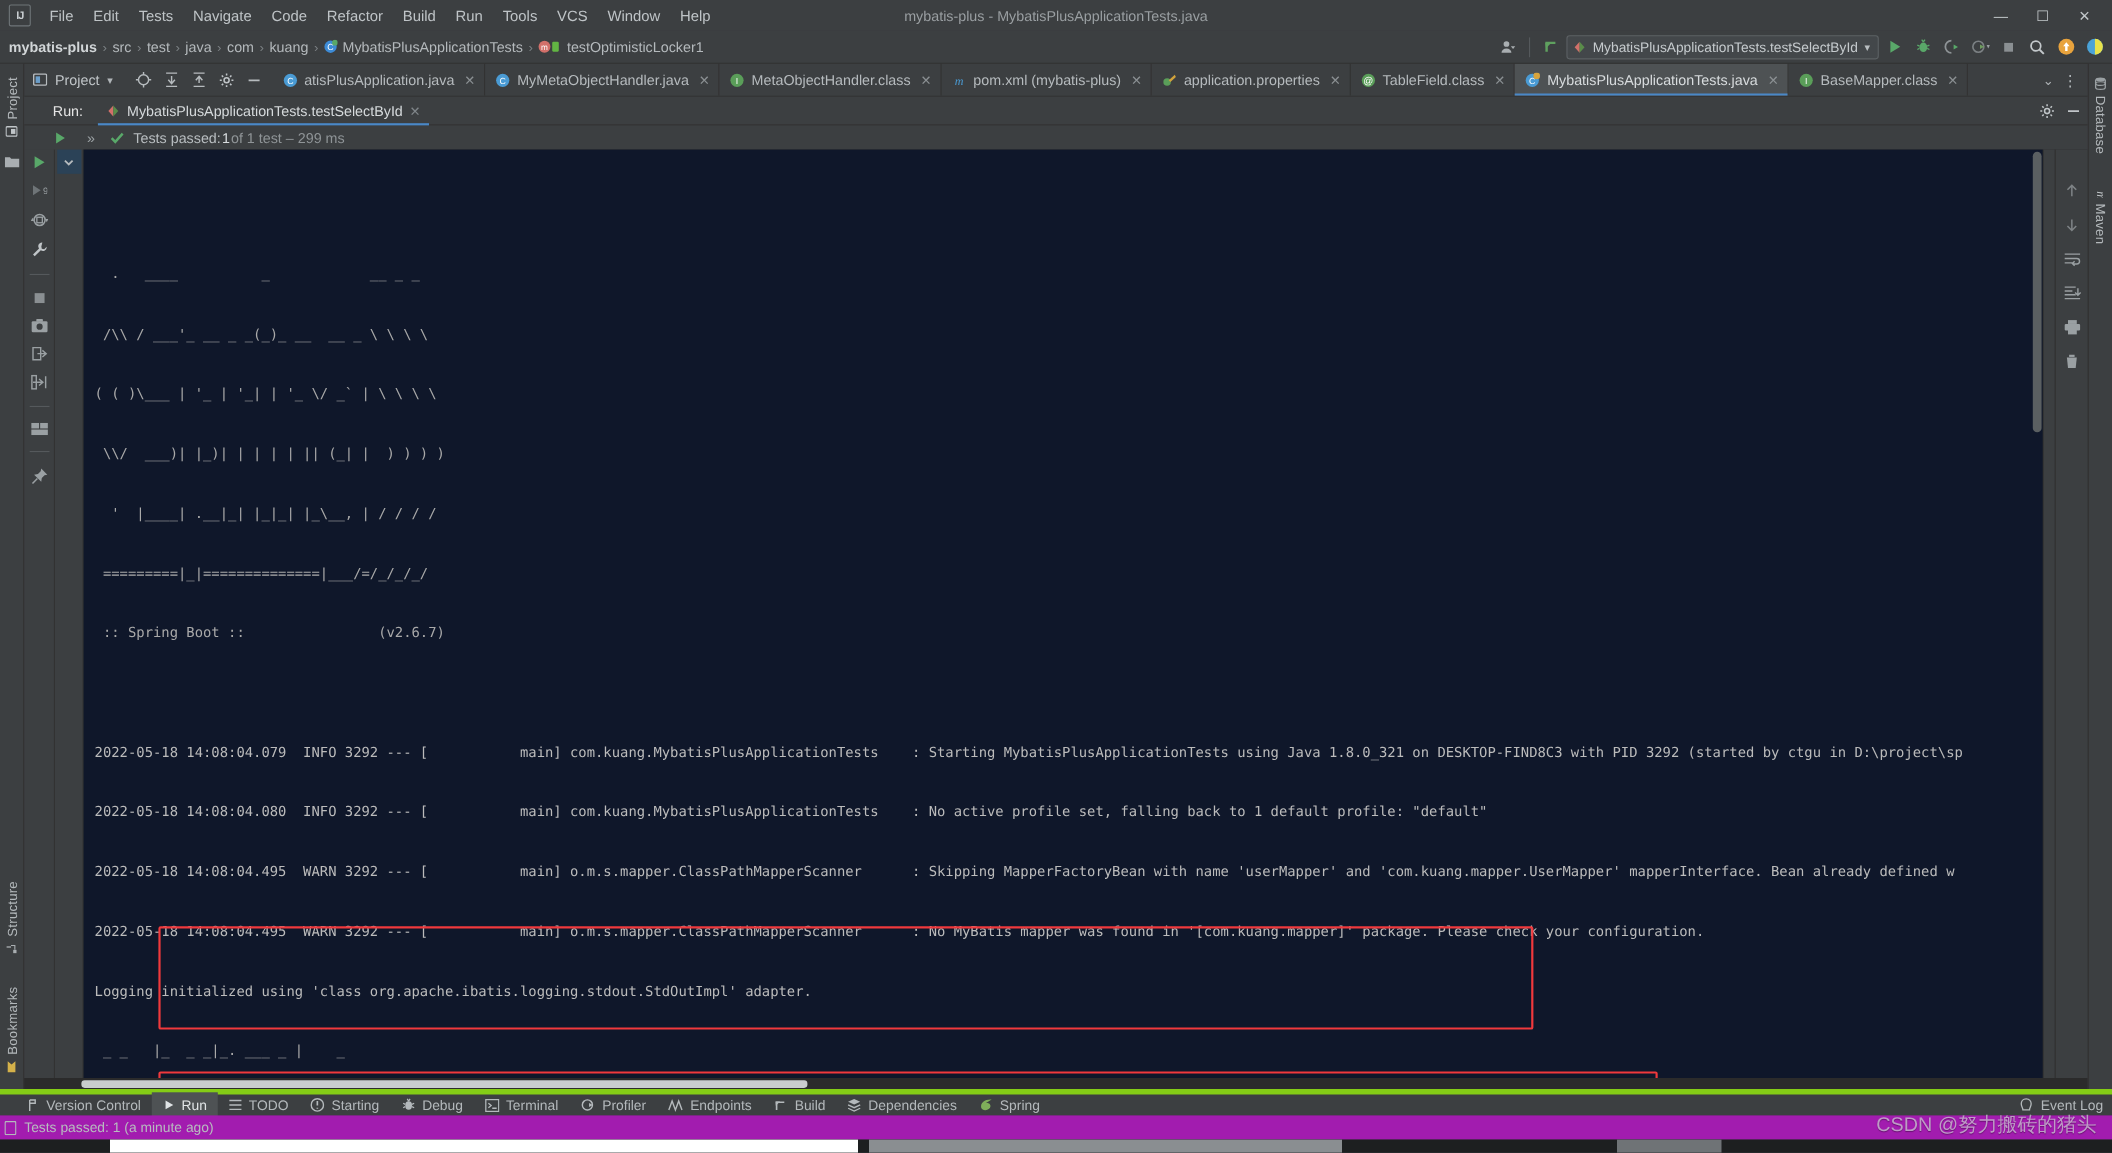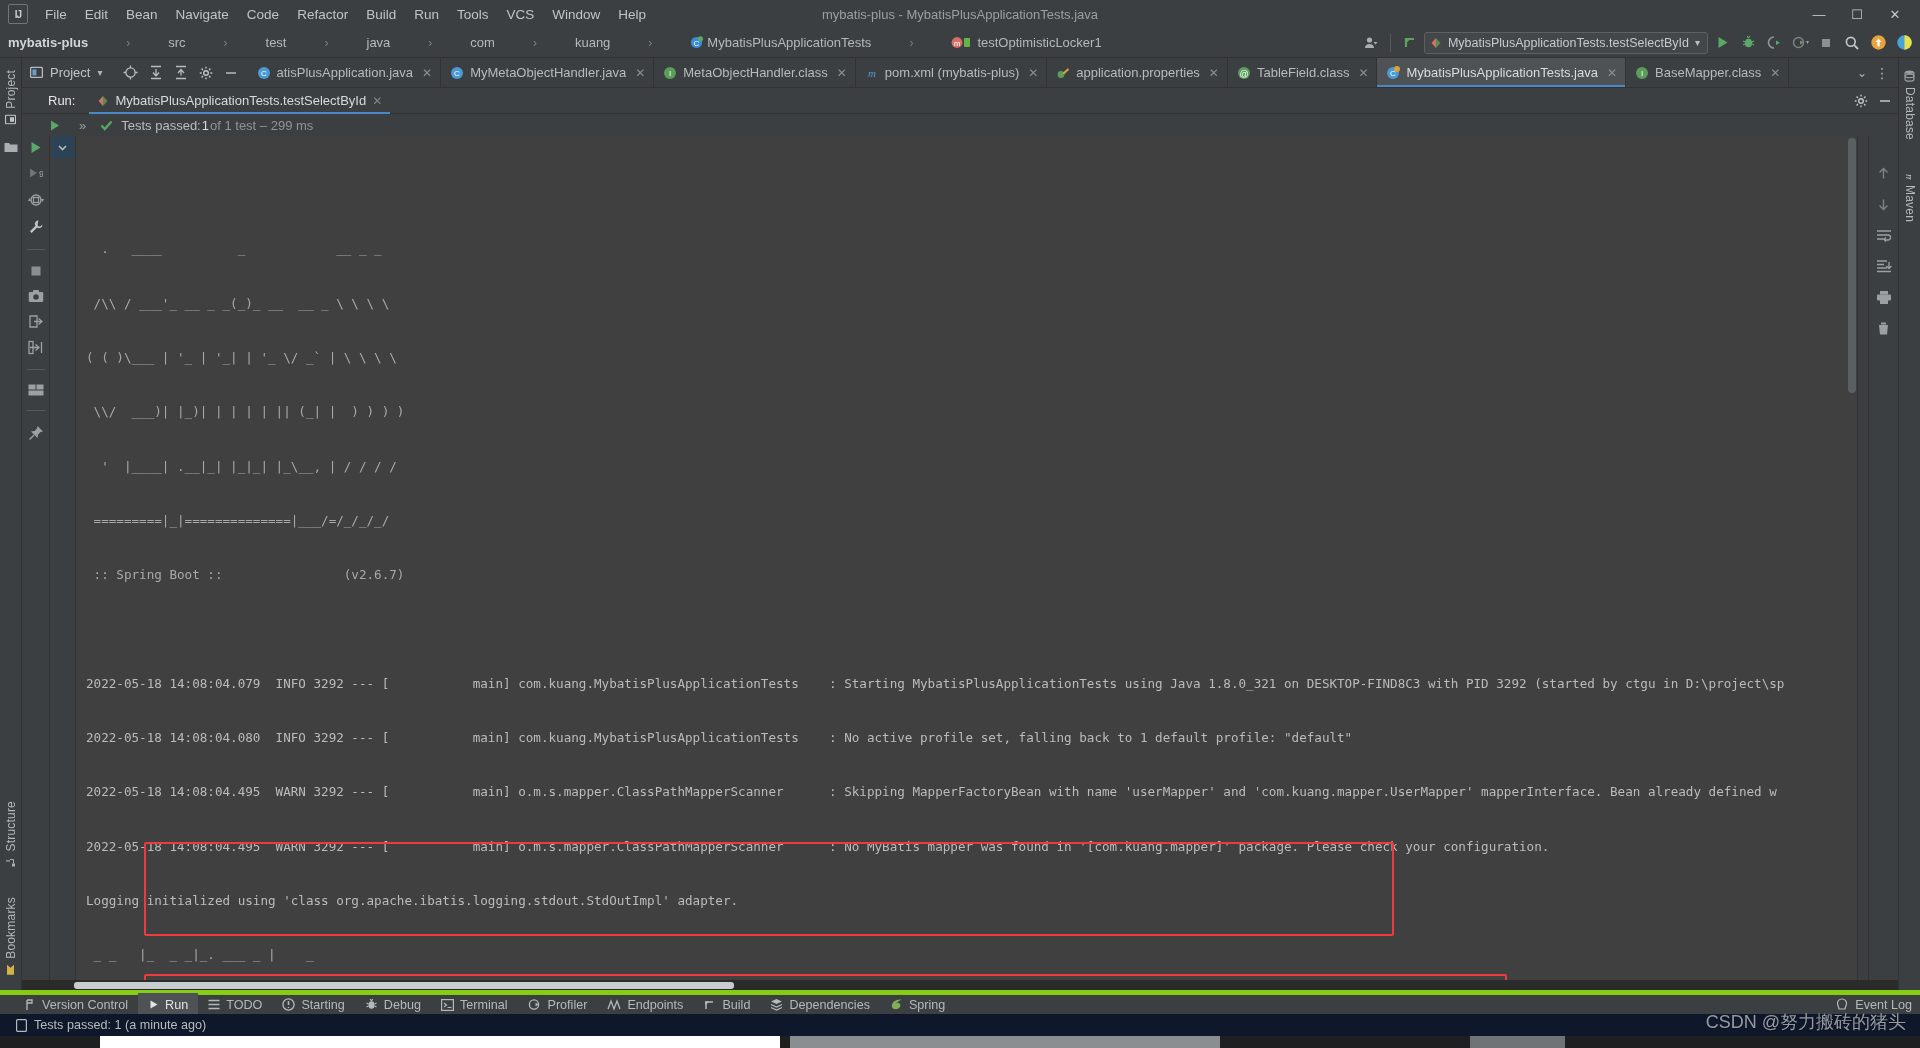--- a/index.html
+++ b/index.html
@@ -36,21 +36,20 @@
     display: flex; align-items: center; gap: 0px;
   }
   .wc { width: 38px; height: 26px; display: flex; align-items: center; justify-content: center; color: #c3c8cb; font-size: 13px; }
 
   
   .navbar {
     height: 30px; display: flex; align-items: center;
     background: #3c3f41; padding-left: 8px; position: relative;
     border-bottom: 1px solid #323232;
     font-size: 13px;
-    gap: 33px;
   }
   .crumb { display: flex; align-items: center; color: #b4b9bc; white-space: nowrap; }
   .crumb.bold { font-weight: bold; color: #d2d6d8; }
   .crumb-sep { color: #7c8184; margin: 0 5px; font-size: 12px; }
   .crumb .mini-ic { margin-right: 4px; display: inline-flex; }
 
   .nav-right { position: absolute; right: 4px; display: flex; align-items: center; gap: 2px; }
   .runcfg {
     display: flex; align-items: center; gap: 6px;
     border: 1px solid #5c6164; border-radius: 3px;
@@ -128,21 +127,21 @@
   .run-body { flex: 1; display: flex; min-height: 0; }
   .run-toolbar {
     width: 28px; background: #3c3f41; display: flex; flex-direction: column;
     align-items: center; padding-top: 4px; gap: 11px; border-right: 1px solid #323232;
   }
   .run-toolbar .div { width: 18px; height: 1px; background: #55595c; margin: 3px 0; }
 
   .console-wrap { flex: 1; display: flex; min-width: 0; background: #2b2b2b; position: relative; }
   .console {
     flex: 1; position: relative; overflow: hidden;
-    background: #404040; padding: 14px 0 0 10px;
+    background: #0f172a; padding: 14px 0 0 10px;
     font-family: "DejaVu Sans Mono", monospace;
     font-size: 12.6px; line-height: 18.1px; color: #a9b7c6; white-space: pre;
   }
   .console .ln { color: #bbbbbb; }
   .console .art { color: #a9a9a9; }
   .highlight-box {
     position: absolute; border: 2px solid #f0393c; border-radius: 2px; pointer-events: none;
   }
   .console-gutter {
     width: 11px; background: #3c3f41; border-left: 1px solid #323232;
@@ -161,22 +160,22 @@
   
   .statusbar {
     height: 24px; display: flex; align-items: center; background: #3c3f41;
     border-top: 5px solid #84cc16; font-size: 12.6px; color: #b4b9bc; position: relative;
   }
   .sb-item { display: flex; align-items: center; gap: 6px; padding: 0 10px; height: 24px; white-space: nowrap; }
   .sb-item.active { background: #4e5254; color: #e0e4e6; }
   .sb-right { position: absolute; right: 8px; display: flex; align-items: center; gap: 7px; }
 
   .msgbar {
-    height: 22px; display: flex; align-items: center; gap: 7px; padding-left: 16px;
-    background: #0f172a; font-size: 12.6px; color: #b7bcbf; position: relative;
+    height: 22px; display: flex; align-items: center; gap: 7px; padding-left: 4px;
+    background: #a21caf; font-size: 12.6px; color: #b7bcbf; position: relative;
   }
   .watermark {
     position: absolute; right: 14px; top: -4px;
     color: #c9cdd0; font-size: 18px; opacity: .72; white-space: nowrap;
     text-shadow: 0 1px 1px rgba(0,0,0,.5);
   }
   .taskbar {
     height: 12px; background: #1d1f20; position: relative;
   }
   .tb-seg { position: absolute; top: 0; height: 12px; background: #ffffff; }
@@ -188,21 +187,21 @@
 <body>
 
 <div class="ide">
 
   <div class="menubar">
     <div class="ij-logo">
       <span>IJ</span>
     </div>
     <div class="menu-item">File</div>
     <div class="menu-item">Edit</div>
-    <div class="menu-item">Bean</div>
+    <div class="menu-item">Tests</div>
     <div class="menu-item">Navigate</div>
     <div class="menu-item">Code</div>
     <div class="menu-item">Refactor</div>
     <div class="menu-item">Build</div>
     <div class="menu-item">Run</div>
     <div class="menu-item">Tools</div>
     <div class="menu-item">VCS</div>
     <div class="menu-item">Window</div>
     <div class="menu-item">Help</div>
     <div class="win-title">mybatis-plus - MybatisPlusApplicationTests.java</div>

